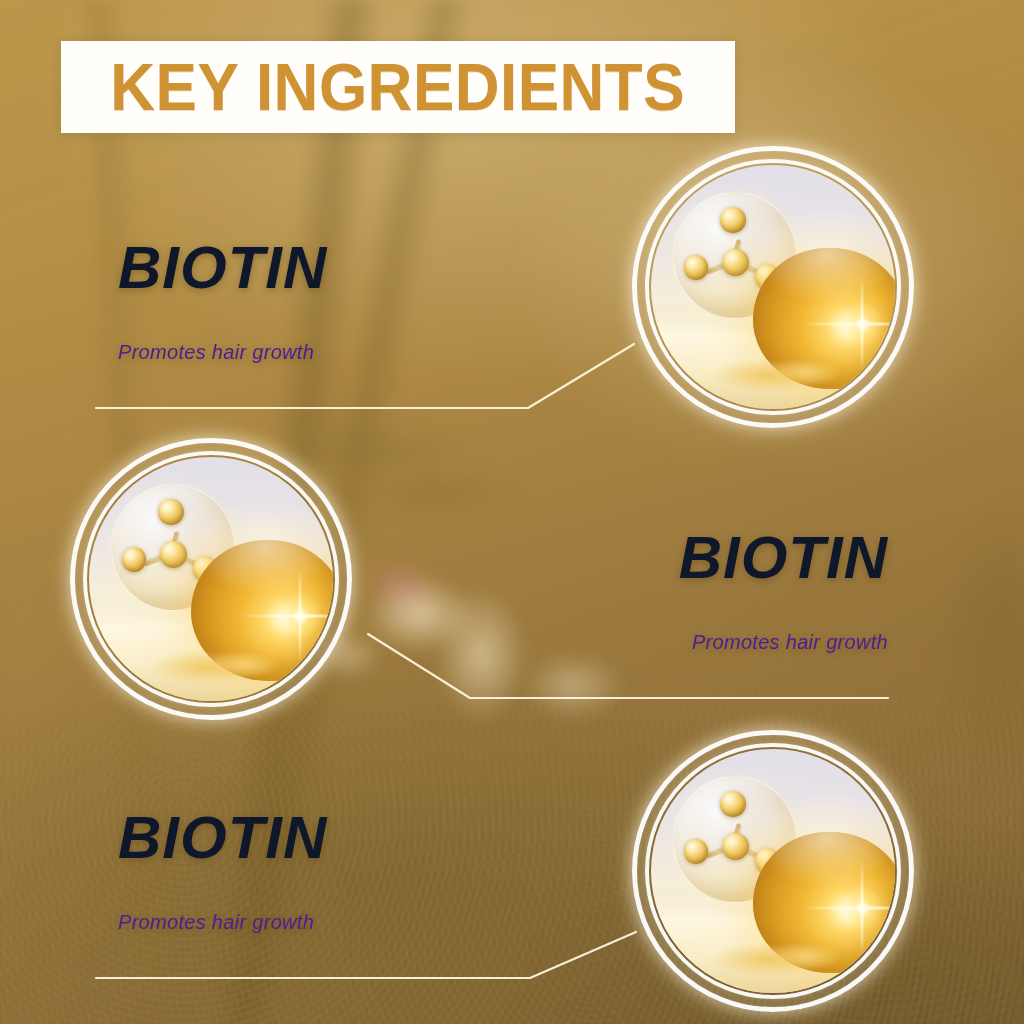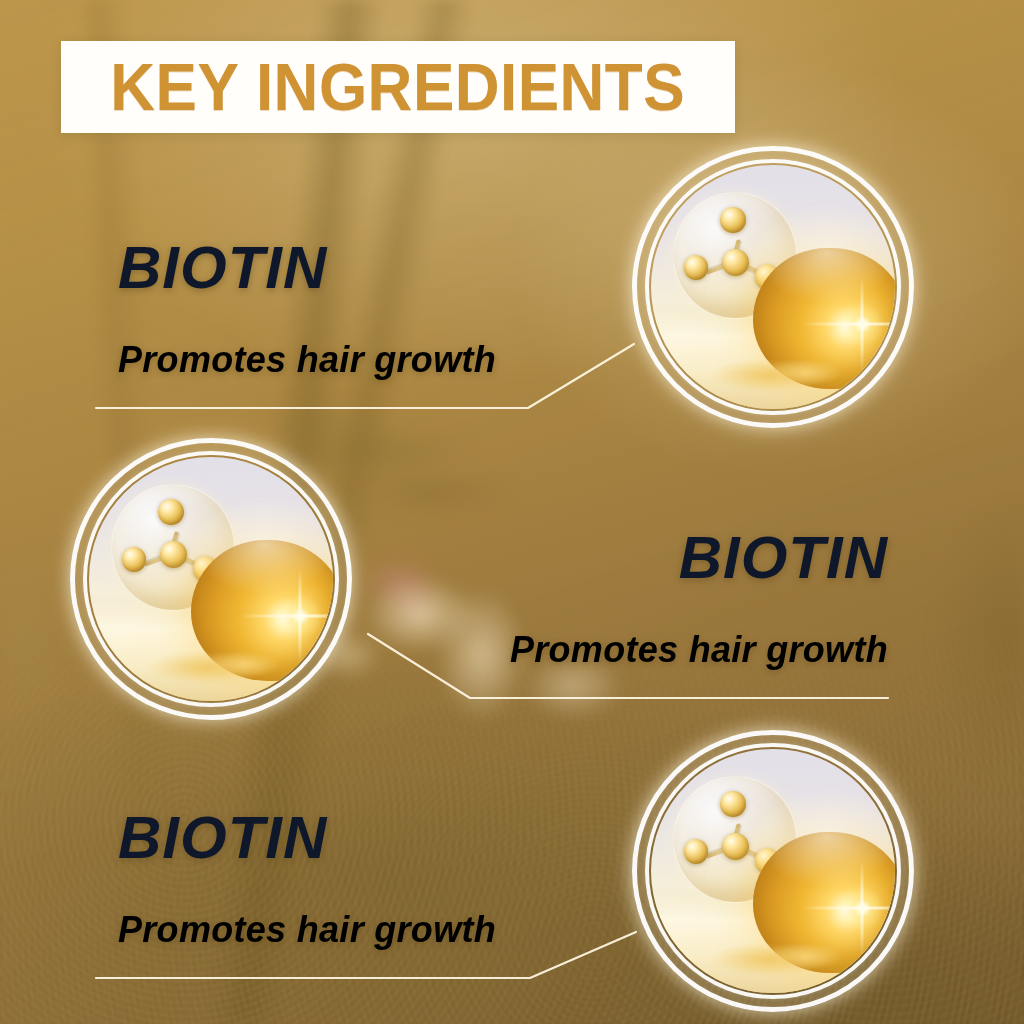--- a/index.html
+++ b/index.html
@@ -127,25 +127,25 @@
     font-weight: 700;
     font-style: italic;
     font-size: 60px;
     line-height: 1;
     color: #0f172a;
     letter-spacing: 1px;
     text-shadow: 0 2px 7px rgba(92,69,24,.45);
     white-space: nowrap;
   }
   .ing-desc {
-    font-weight: 700;
+    font-weight: 400;
     font-style: italic;
-    font-size: 36px;
+    font-size: 20px;
     line-height: 1;
-    color: #000000;
+    color: #4c1d95;
     letter-spacing: .3px;
     text-shadow: 0 2px 6px rgba(92,69,24,.40);
     white-space: nowrap;
   }
 
   .blk-1 { left: 118px; top: 238px; text-align: left; }
   .blk-1 .ing-desc { margin-top: 44px; }
 
   .blk-2 { right: 136px; top: 528px; text-align: right; }
   .blk-2 .ing-desc { margin-top: 44px; }

